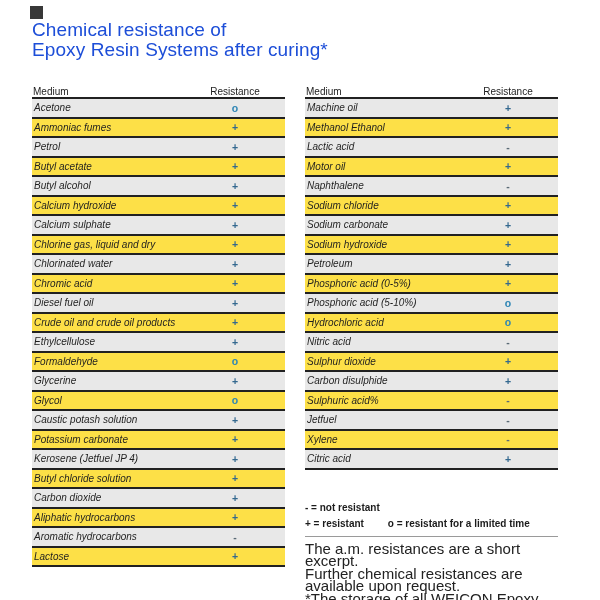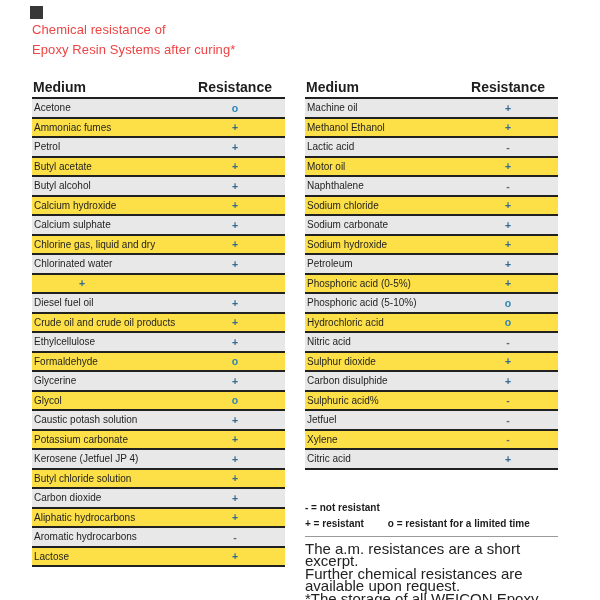--- a/index.html
+++ b/index.html
@@ -4,35 +4,35 @@
 <style>
   html,body{margin:0;padding:0;background:#ffffff;}
   body{
     width:600px;height:600px;position:relative;overflow:hidden;
     font-family:"Liberation Sans","DejaVu Sans",sans-serif;
     -webkit-font-smoothing:antialiased;
   }
   .logo-square{position:absolute;left:30px;top:6px;width:13px;height:13px;background:#383838;}
   .title{
     position:absolute;left:32px;top:20px;
-    font-size:13px;line-height:20px;font-weight:400;color:#ef4444;letter-spacing:.1px;
+    font-size:19px;line-height:20px;font-weight:400;color:#1d4ed8;letter-spacing:.1px;
   }
   .tables{position:absolute;left:32px;top:76px;display:flex;gap:20px;}
   .col{width:253px;}
-  .thead{display:flex;align-items:center;height:21px;font-size:14px;font-weight:700;color:#1d1d1d;}
+  .thead{display:flex;align-items:flex-end;height:21px;font-size:10px;font-weight:400;color:#1d1d1d;}
   .thead .m{flex:1;padding-left:1px;}
   .thead .r{width:100px;text-align:center;}
   .tbody{border-top:2px solid #212121;}
   .row{
     display:flex;align-items:center;height:17.5px;
     border-bottom:2px solid #212121;background:#fde047;
     font-size:10px;color:#1f1f1f;
   }
   .row.alt{background:#e8e8e8;}
-  .row .m{flex:1;padding-left:2px;white-space:nowrap;}
+  .row .m{flex:1;padding-left:2px;white-space:nowrap;font-style:italic;}
   .row .r{width:100px;text-align:center;font-weight:700;font-size:10.5px;}
   .sym-plus{color:#33688f;}
   .sym-o{color:#2e86b5;}
   .sym-minus{color:#5a6a75;}
   .legend{margin-top:30px;font-size:10px;font-weight:700;color:#1c1c1c;}
   .legend-line{height:16px;line-height:16px;}
   .legend-line .first{display:inline-block;width:80px;}
   .footnotes{
     margin-top:4px;border-top:1px solid #9a9a9a;padding-top:6px;
     font-size:15px;line-height:12.5px;color:#222;font-weight:400;
@@ -86,20 +86,21 @@
         </div>
         <div class="row">
           <span class="m">Chlorine gas, liquid and dry</span>
           <span class="r sym-plus">+</span>
         </div>
         <div class="row alt">
           <span class="m">Chlorinated water</span>
           <span class="r sym-plus">+</span>
         </div>
         <div class="row">
+          <span class="m">Chromic acid</span>
           <span class="r sym-plus">+</span>
         </div>
         <div class="row alt">
           <span class="m">Diesel fuel oil</span>
           <span class="r sym-plus">+</span>
         </div>
         <div class="row">
           <span class="m">Crude oil and crude oil products</span>
           <span class="r sym-plus">+</span>
         </div>

